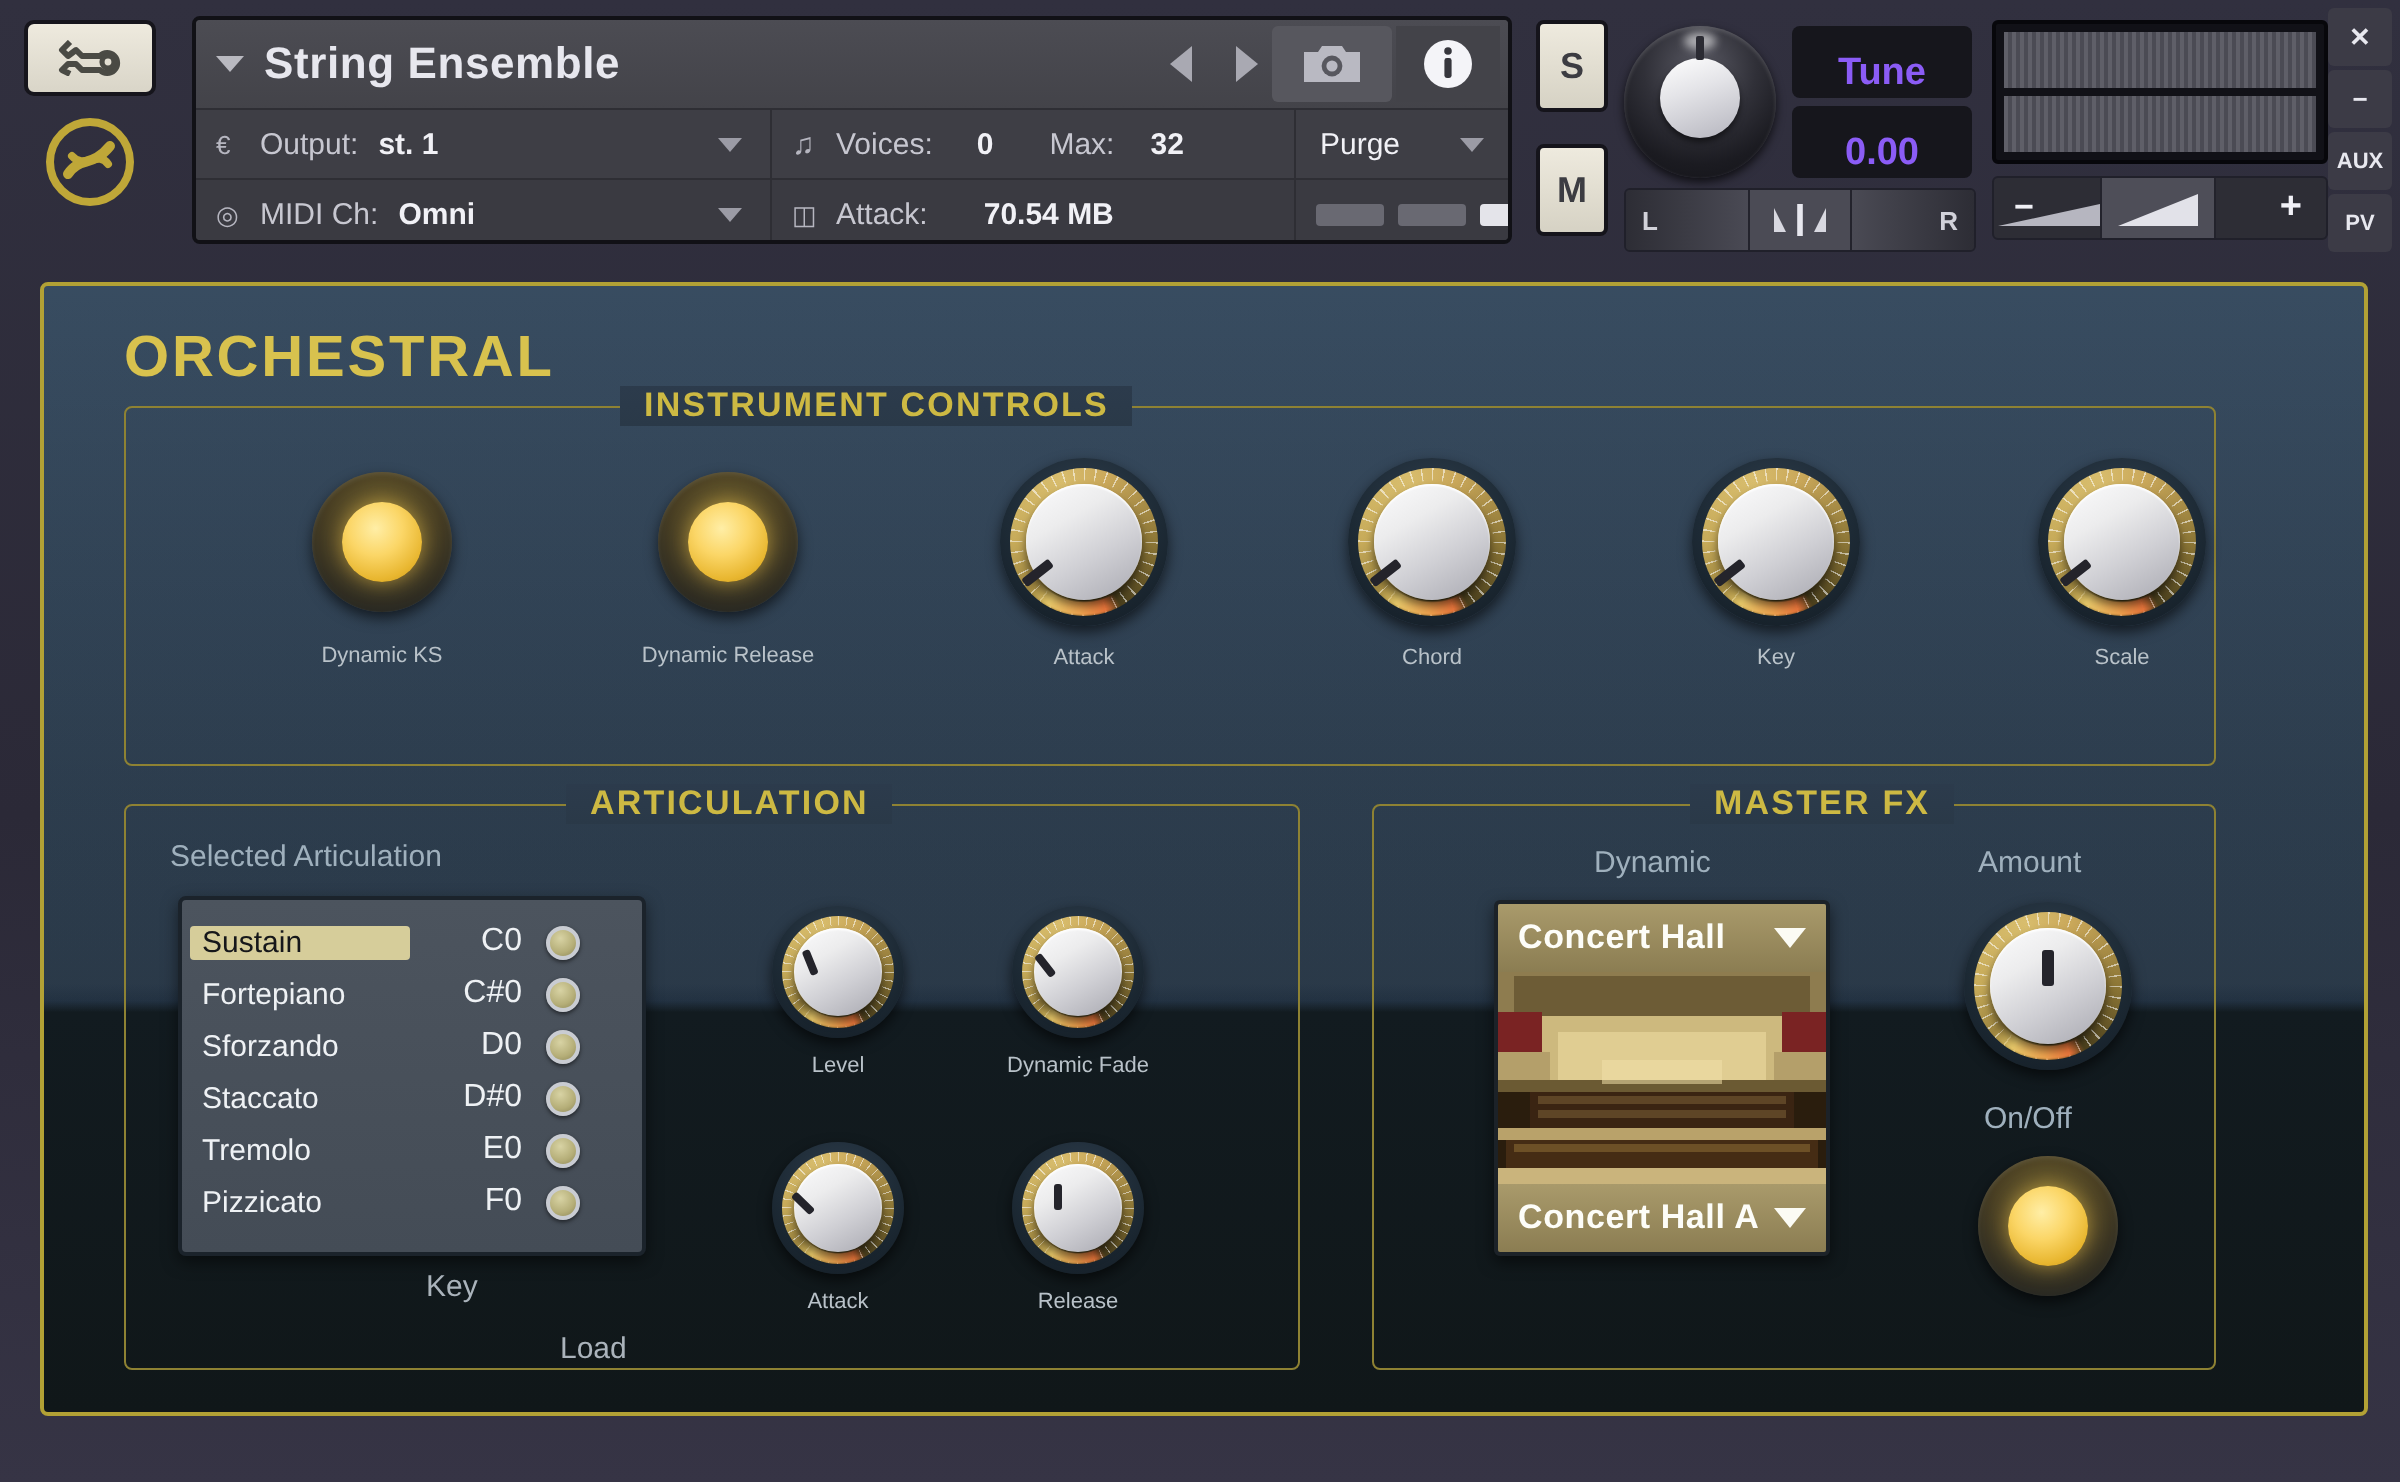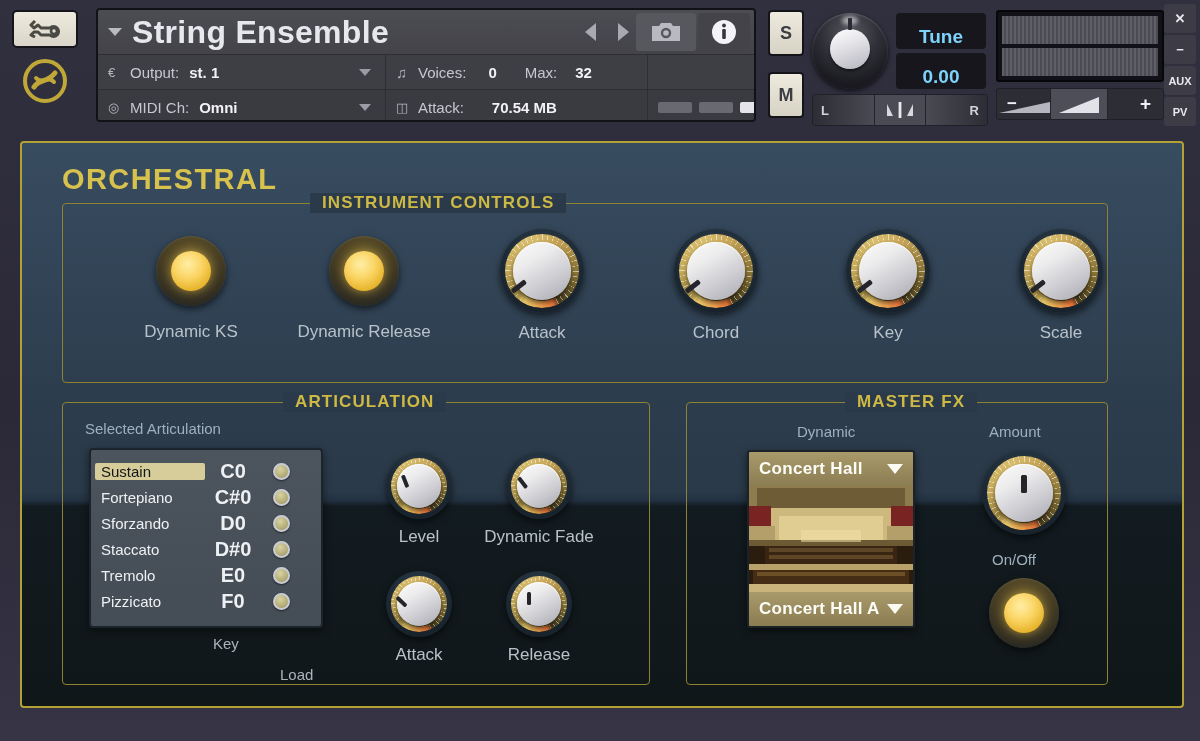--- a/index.html
+++ b/index.html
@@ -19,21 +19,21 @@
      background:linear-gradient(180deg,#eeeade 0%,#d9d5c8 100%);
      border:2px solid #16151c; border-radius:5px; display:flex; align-items:center; justify-content:center; }
   .ni-logo { position:absolute; left:22px; top:58px; width:46px; height:46px; }
 
   .instr-box { position:absolute; left:96px; top:8px; width:660px; height:114px;
      background:#3a3a40; border:2px solid #111116; border-radius:4px; overflow:hidden; }
   .row-top { position:absolute; left:0; top:0; width:656px; height:44px;
      background:linear-gradient(180deg,#4c4c53 0%,#434349 100%); display:flex; align-items:center; }
   .tri-down { width:0;height:0;border-left:7px solid transparent;border-right:7px solid transparent;
      border-top:8px solid #b9b9c0; }
-  .instr-title { color:#e7e7ee; font-size:32px; font-weight:bold; letter-spacing:.3px; }
+  .instr-title { color:#e7e7ee; font-size:22px; font-weight:bold; letter-spacing:.3px; }
   .navarrows { position:absolute; right:125px; top:13px; display:flex; gap:22px; align-items:center; }
   .tri-l { width:0;height:0;border-top:9px solid transparent;border-bottom:9px solid transparent;border-right:11px solid #a9a9b2; }
   .tri-r { width:0;height:0;border-top:9px solid transparent;border-bottom:9px solid transparent;border-left:11px solid #a9a9b2; }
   .cam-btn { position:absolute; right:58px; top:3px; width:60px; height:38px;
      background:#57575e; border-radius:3px; display:flex;align-items:center;justify-content:center; }
   .info-btn { position:absolute; right:4px; top:3px; width:52px; height:38px;
      background:#434349; display:flex;align-items:center;justify-content:center; }
 
   .row-mid, .row-bot { position:absolute; left:0; width:656px; height:35px; display:flex; align-items:center;
      border-top:1px solid #2e2e34; }
@@ -60,21 +60,21 @@
      box-shadow:0 2px 5px rgba(0,0,0,.7), inset 0 1px 2px rgba(255,255,255,.18); }
   .knob-tune .hl { position:absolute; left:50%; top:3px; transform:translateX(-50%);
      width:16px;height:9px;border-radius:50%;background:rgba(255,255,255,.55); filter:blur(2px); }
   .knob-tune .cap { position:absolute; left:18px; top:16px; width:40px; height:40px; border-radius:50%;
      background:linear-gradient(160deg,#ffffff 0%,#e4e4e8 40%,#b5b5be 100%);
      box-shadow:0 2px 3px rgba(0,0,0,.55); }
   .knob-tune .ind { position:absolute; left:50%; top:5px; transform:translateX(-50%);
      width:4px; height:12px; background:#2b2b33; border-radius:1px; }
   .dispbox { position:absolute; left:84px; width:90px; height:36px; background:#16161c;
      border-radius:4px; display:flex; align-items:center; justify-content:center; }
-  .dispbox span { color:#7dd3fc; font-size:19px; font-weight:bold;margin-top:12px; }
+  .dispbox span { color:#8b5cf6; font-size:19px; font-weight:bold;margin-top:12px; }
   .panbar { position:absolute; left:0; top:86px; width:176px; height:32px; display:flex;
      background:#2d2d35; border-radius:3px; overflow:hidden; border:1px solid #20202a; }
   .panseg { flex:1; position:relative; display:flex; align-items:center; }
   .panseg.mid { flex:0 0 52px; background:#4b4b55; border-left:1px solid #23232c; border-right:1px solid #23232c;
      justify-content:center; }
   .panseg span { color:#d2d2da; font-size:13px; font-weight:bold; }
 
   .meters { position:absolute; left:996px; top:10px; width:168px; height:72px;
      background:#111117; border:2px solid #07070b; border-radius:3px; padding:4px; }
   .mtr { height:28px; margin-bottom:4px;
@@ -121,38 +121,38 @@
   .glowarc { position:absolute; inset:5px; border-radius:50%;
      background: conic-gradient(from 150deg, rgba(0,0,0,0) 0deg, #e8743a 12deg, #f0a24e 32deg, #e8c96a 60deg, rgba(0,0,0,0) 80deg);
      -webkit-mask: radial-gradient(circle, transparent 56%, #000 58%, #000 82%, transparent 84%);
              mask: radial-gradient(circle, transparent 56%, #000 58%, #000 82%, transparent 84%);
      filter: blur(.5px); }
   .cap { position:absolute; border-radius:50%;
      background: linear-gradient(150deg,#fcfcfd 0%,#ececed 32%,#cfcfd4 62%,#a8a8b0 100%);
      box-shadow: 0 3px 5px rgba(0,0,0,.55), inset 0 1px 1px rgba(255,255,255,.9); }
   .ind { position:absolute; background:#24242b; border-radius:1.5px; }
   .klabel { position:absolute; left:50%; transform:translateX(-50%); white-space:nowrap;
-     color:#b9c2c9; font-size:17px;text-align:center; }
+     color:#b9c2c9; font-size:11px;text-align:center; }
 
   
   .ledwrap { position:absolute; text-align:center; }
   .led { position:relative; border-radius:50%;
      background: radial-gradient(circle at 50% 32%, #6a5c2c 0%, #4a4024 45%, #2b2a22 78%, #1d2228 100%);
      box-shadow: 0 3px 7px rgba(0,0,0,.6), inset 0 1px 2px rgba(255,255,255,.1); }
   .led .bulb { position:absolute; border-radius:50%;
      background: radial-gradient(circle at 42% 33%, #ffeea6 0%, #fbd667 38%, #e8b62f 72%, #c2901c 100%);
      box-shadow: 0 0 10px rgba(250,205,80,.55); }
 
   
   .artlist { position:absolute; background:linear-gradient(180deg,#4c545e 0%,#444c56 100%);
      border:2px solid #1b232b; border-radius:4px; box-shadow:0 3px 8px rgba(0,0,0,.5); }
   .artrow { display:flex; align-items:center; height:26px; }
   .artname { width:110px; font-size:15px; color:#eef1f4; padding-left:6px; }
   .artname.sel { background:#d6cd9a; color:#16171a; border-radius:2px; }
-  .artkey { width:56px; text-align:center; font-size:20px; color:#eef1f4;font-weight:bold; }
+  .artkey { width:56px; text-align:right; font-size:16px; color:#eef1f4; }
   .artled { width:40px; display:flex; justify-content:center; }
   .smled { width:17px; height:17px; border-radius:50%;
      background:radial-gradient(circle at 40% 32%, #d8d3a4 0%, #b5ae78 60%, #8c8657 100%);
      border:2px solid #c9ccd2; box-shadow:0 1px 2px rgba(0,0,0,.55); }
   .collbl { position:absolute; color:#aab3bb; font-size:15px; }
   .secsub { position:absolute; color:#9fb0bd; font-size:15px; }
 
   
   .fxsel { position:absolute; border:2px solid #1c2228; border-radius:3px; overflow:hidden;
      box-shadow:0 3px 8px rgba(0,0,0,.55); }
@@ -222,20 +222,24 @@
           <span class="lbl">Output:</span>
           <span class="val" style="margin-left:10px;">st. 1</span>
           <span class="caret" style="position:absolute;right:14px;top:14px;"></span>
         </div>
         <div class="cell bordered" style="width:262px;padding-left:10px;">
           <span class="mini-ico" style="width:22px;font-size:15px;">♫</span>
           <span class="lbl">Voices:</span>
           <span class="val" style="margin-left:22px;">0</span>
           <span class="lbl" style="margin-left:28px;">Max:</span>
           <span class="val" style="margin-left:18px;">32</span>
+        </div>
+        <div class="cell" style="width:106px;padding-left:12px;">
+          <span class="val" style="font-weight:normal;">Purge</span>
+          <span class="caret" style="position:absolute;right:12px;top:14px;"></span>
         </div>
       </div>
 
       <div class="row-bot">
         <div class="cell bordered" style="width:288px;padding-left:10px;">
           <span class="mini-ico" style="width:22px;">◎</span>
           <span class="lbl">MIDI Ch:</span>
           <span class="val" style="margin-left:10px;">Omni</span>
           <span class="caret" style="position:absolute;right:14px;top:14px;"></span>
         </div>

